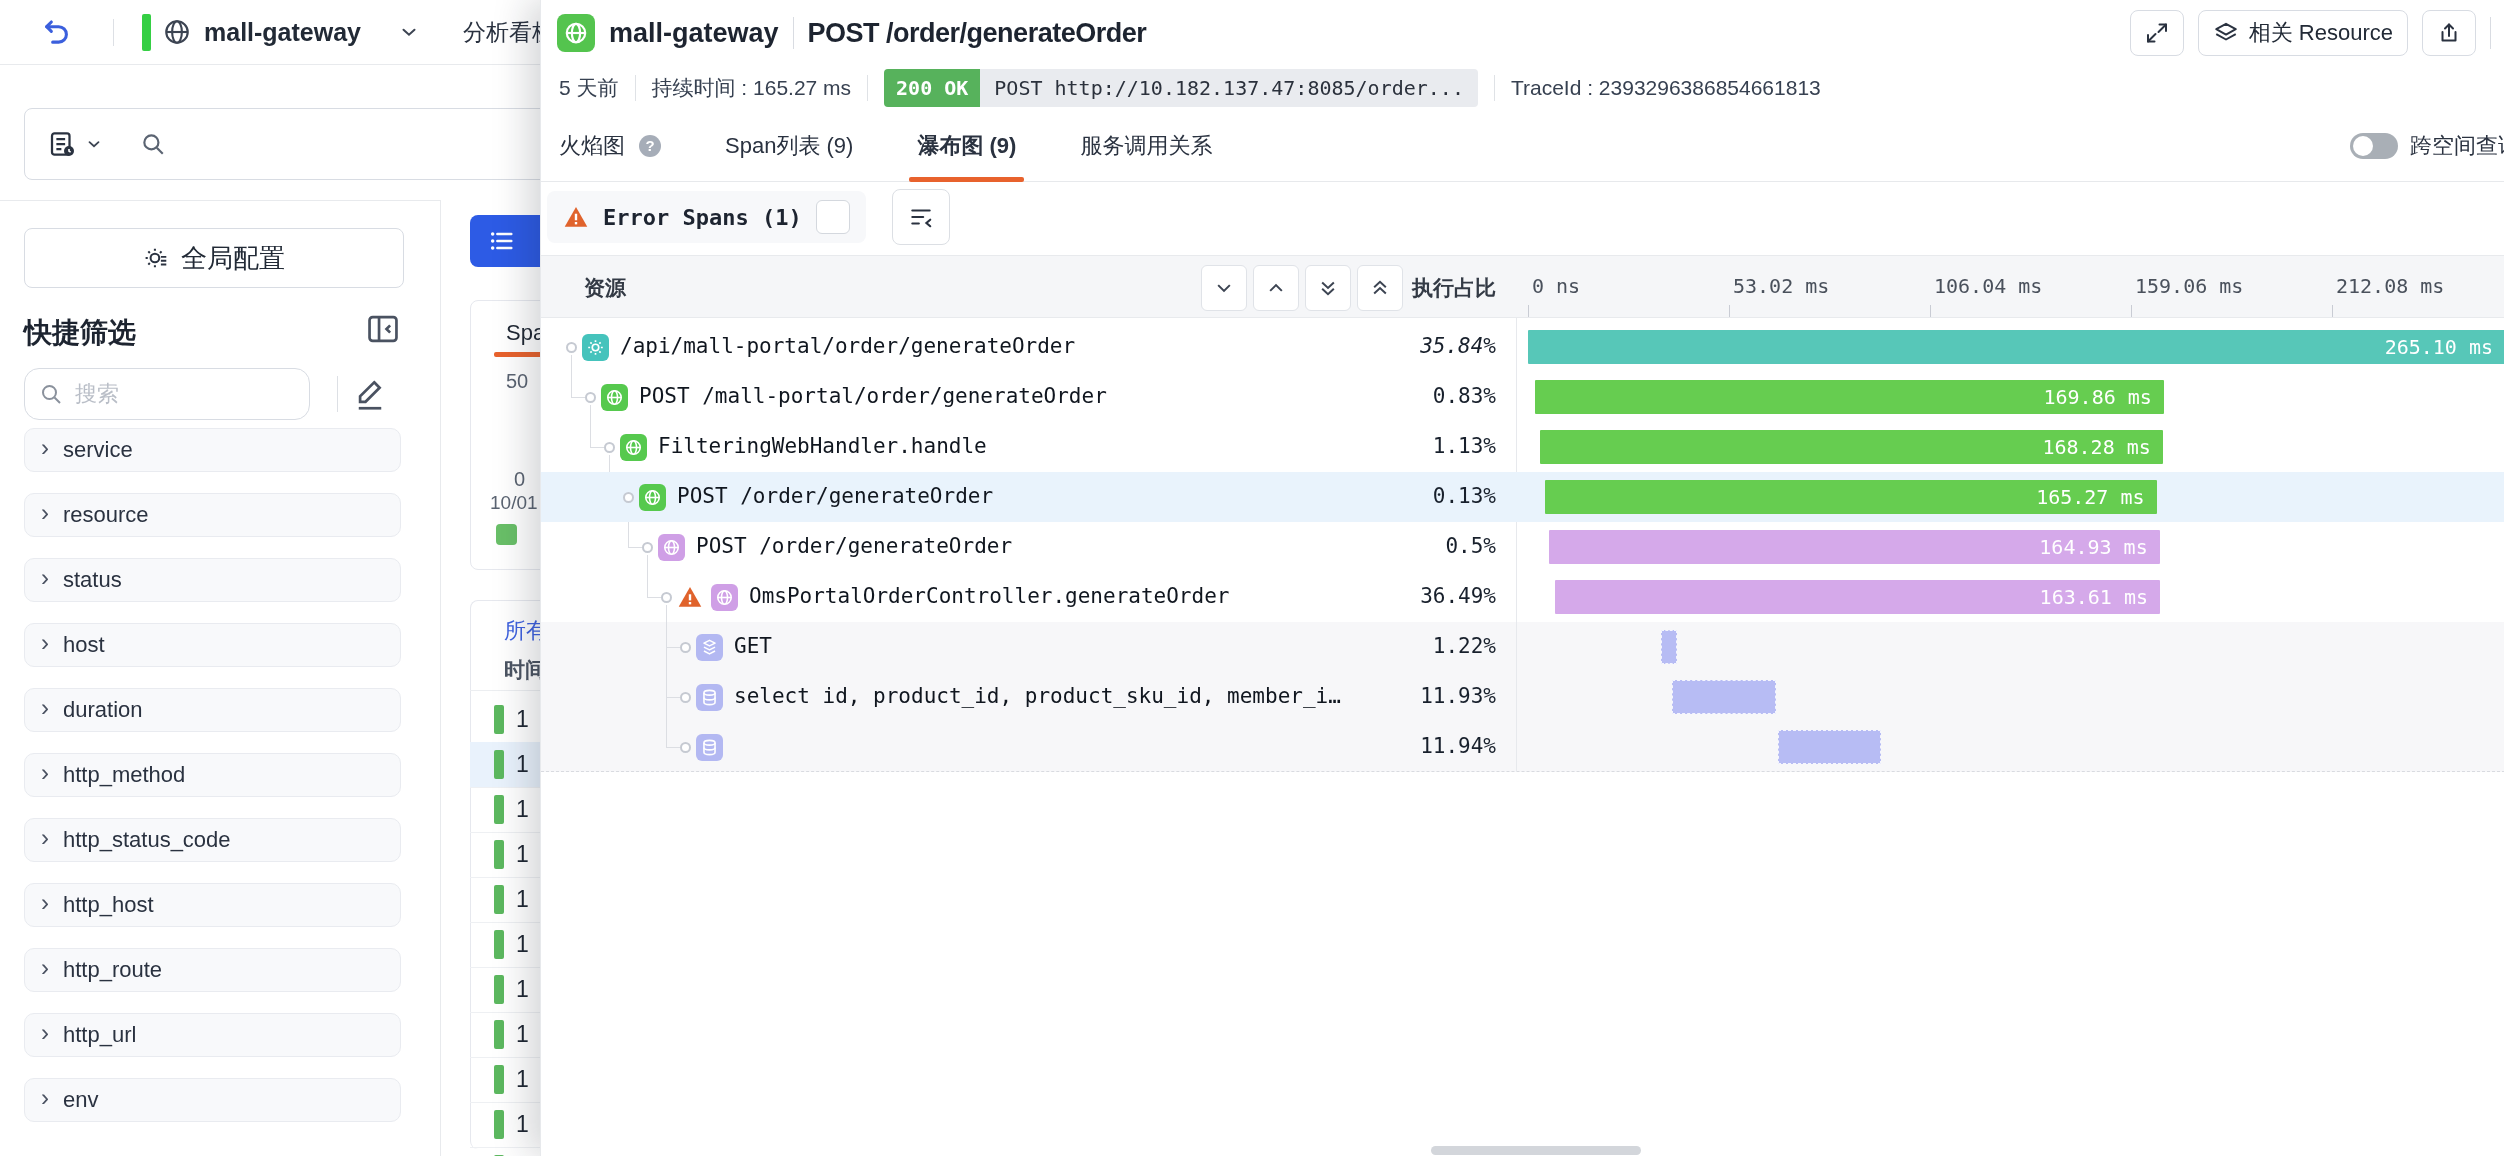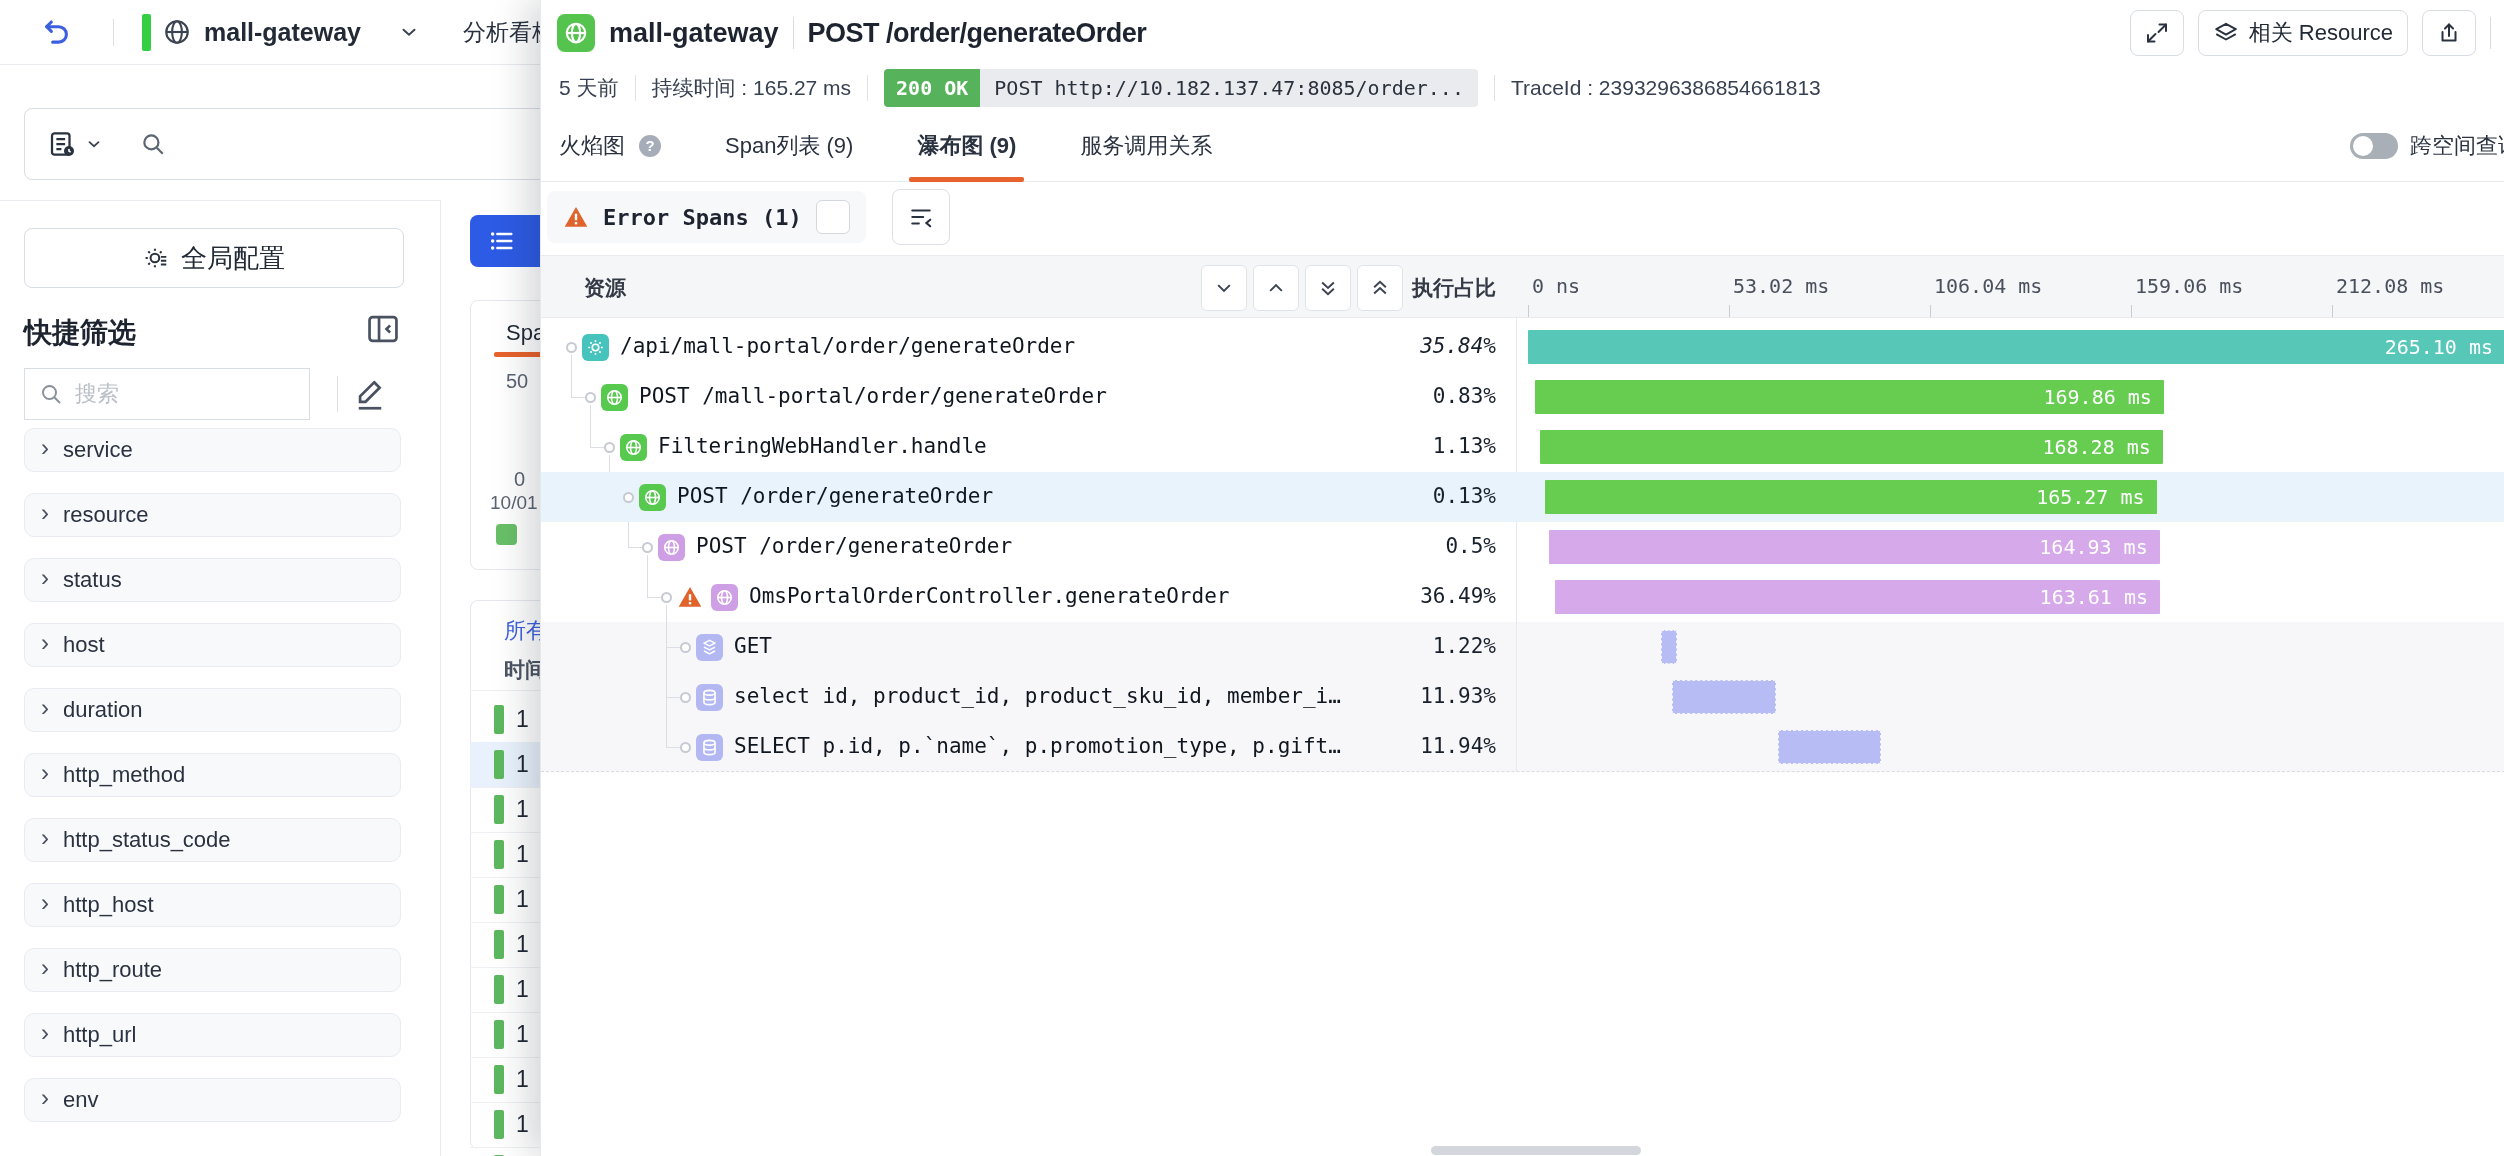--- a/index.html
+++ b/index.html
@@ -18,21 +18,21 @@
   #tb-chevron{left:398px;}
   #tb-menu{left:463px;width:80px;overflow:hidden;white-space:nowrap;font-size:23px;color:#2a3240;}
   #toolbar2-a{position:absolute;left:24px;top:108px;width:100px;height:70px;border:1px solid #d8dce3;border-radius:8px 0 0 8px;display:flex;align-items:center;justify-content:center;gap:8px;background:#fff;}
   #toolbar2-b{position:absolute;left:124px;top:108px;width:436px;height:70px;border:1px solid #d8dce3;border-left:none;border-radius:0 8px 8px 0;display:flex;align-items:center;background:#fff;}
   #toolbar2-b input{border:none;outline:none;font-size:22px;flex:1;min-width:10px;color:#2a3240;}
   #hdiv1{position:absolute;left:0;top:200px;width:440px;height:1px;background:#e8eaed;}
   #vdiv-side{position:absolute;left:440px;top:200px;width:1px;height:956px;background:#e8eaed;}
   #global-config{position:absolute;left:24px;top:228px;width:378px;height:58px;border:1px solid #d8dce3;border-radius:8px;background:#fff;display:flex;align-items:center;justify-content:center;gap:12px;font-size:26px;color:#222a36;cursor:pointer;}
   #quick-title{position:absolute;left:24px;top:314px;font-size:28px;font-weight:700;color:#1d2430;}
   #collapse-btn{position:absolute;left:364px;top:310px;}
-  #side-search{position:absolute;left:24px;top:368px;width:286px;height:52px;border:1px solid #d8dce3;border-radius:0;display:flex;align-items:center;gap:10px;padding:0 0 0 14px;box-sizing:border-box;background:#fff;}
+  #side-search{position:absolute;left:24px;top:368px;width:286px;height:52px;border:1px solid #d8dce3;border-radius:15px;display:flex;align-items:center;gap:10px;padding:0 0 0 14px;box-sizing:border-box;background:#fff;}
   #side-search input{border:none;outline:none;font-size:22px;width:190px;color:#2a3240;}
   #side-search input::placeholder,{color:#b9bec7;}
   input::placeholder{color:#b9bec7;}
   #edit-div{left:337px;top:376px;height:36px;}
   #edit-btn{position:absolute;left:352px;top:374px;}
   #filter-list .filter-item{position:absolute;left:24px;width:377px;height:44px;background:#f8f9fb;border:1px solid #e9ebf0;border-radius:10px;display:flex;align-items:center;gap:14px;padding-left:16px;box-sizing:border-box;cursor:pointer;}
   .filter-item .chev{font-size:24px;color:#4a5261;line-height:1;transform:translateY(-2px);}
   .filter-item .flabel{font-size:22px;color:#2a3240;}
   
   #mid-list-btn{position:absolute;left:470px;top:215px;width:86px;height:52px;border-radius:8px;background:#2d5be5;display:flex;align-items:center;padding-left:18px;box-sizing:border-box;}
@@ -596,21 +596,20 @@
         </div>
         <div class="wrow" style="top: 722px;">
           <div class="node-circle" style="left: 139px; top: 19.5px;"></div>
           <div class="span-icon" style="left: 155px; top: 11.5px; background: rgb(179, 184, 242);">
             <svg width="19" height="19" viewBox="0 0 24 24" fill="none" stroke="#fff" stroke-width="2">
               <ellipse cx="12" cy="6" rx="7" ry="3"></ellipse>
               <path d="M5 6v12c0 1.7 3.1 3 7 3s7-1.3 7-3V6"></path>
               <path d="M5 12c0 1.7 3.1 3 7 3s7-1.3 7-3"></path>
             </svg>
           </div>
-          <div class="res-label" style="left: 193px; top: 12px;">SELECT p.id, p.`name`, p.promotion_type, p.gift…</div>
           <div class="pct" style="top: 12px;">11.94%</div>
           <div class="bar thin" style="left: 1236.75px; width: 103.6px; top: 8px; background: rgb(183, 188, 244);"></div>
         </div>
       </div>
 
     <div id="hscroll"></div>
   </div>
 </div>
 
 </body></html>

